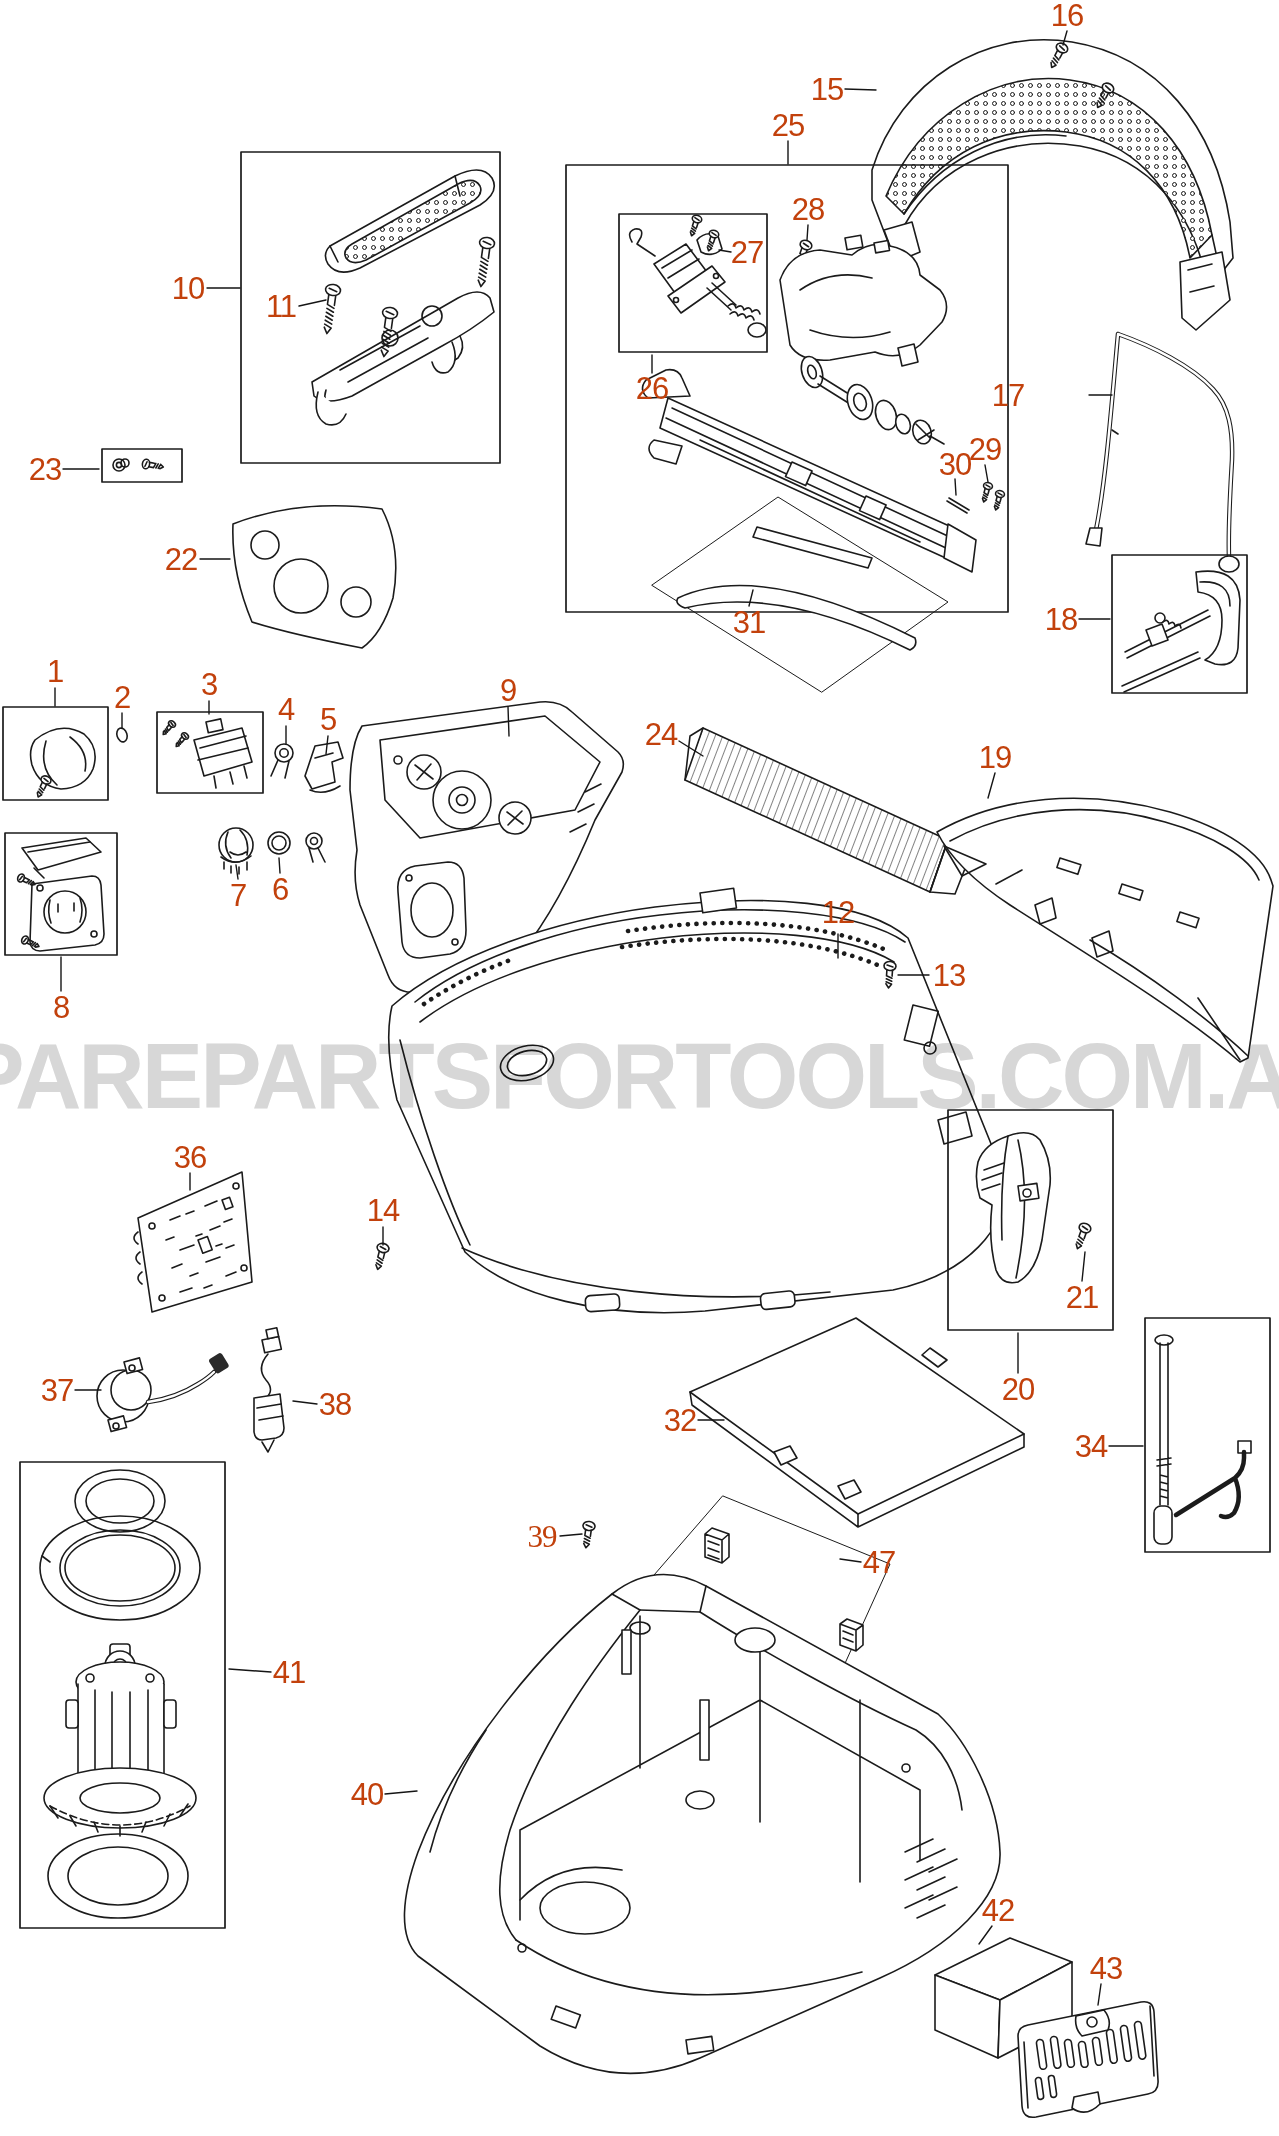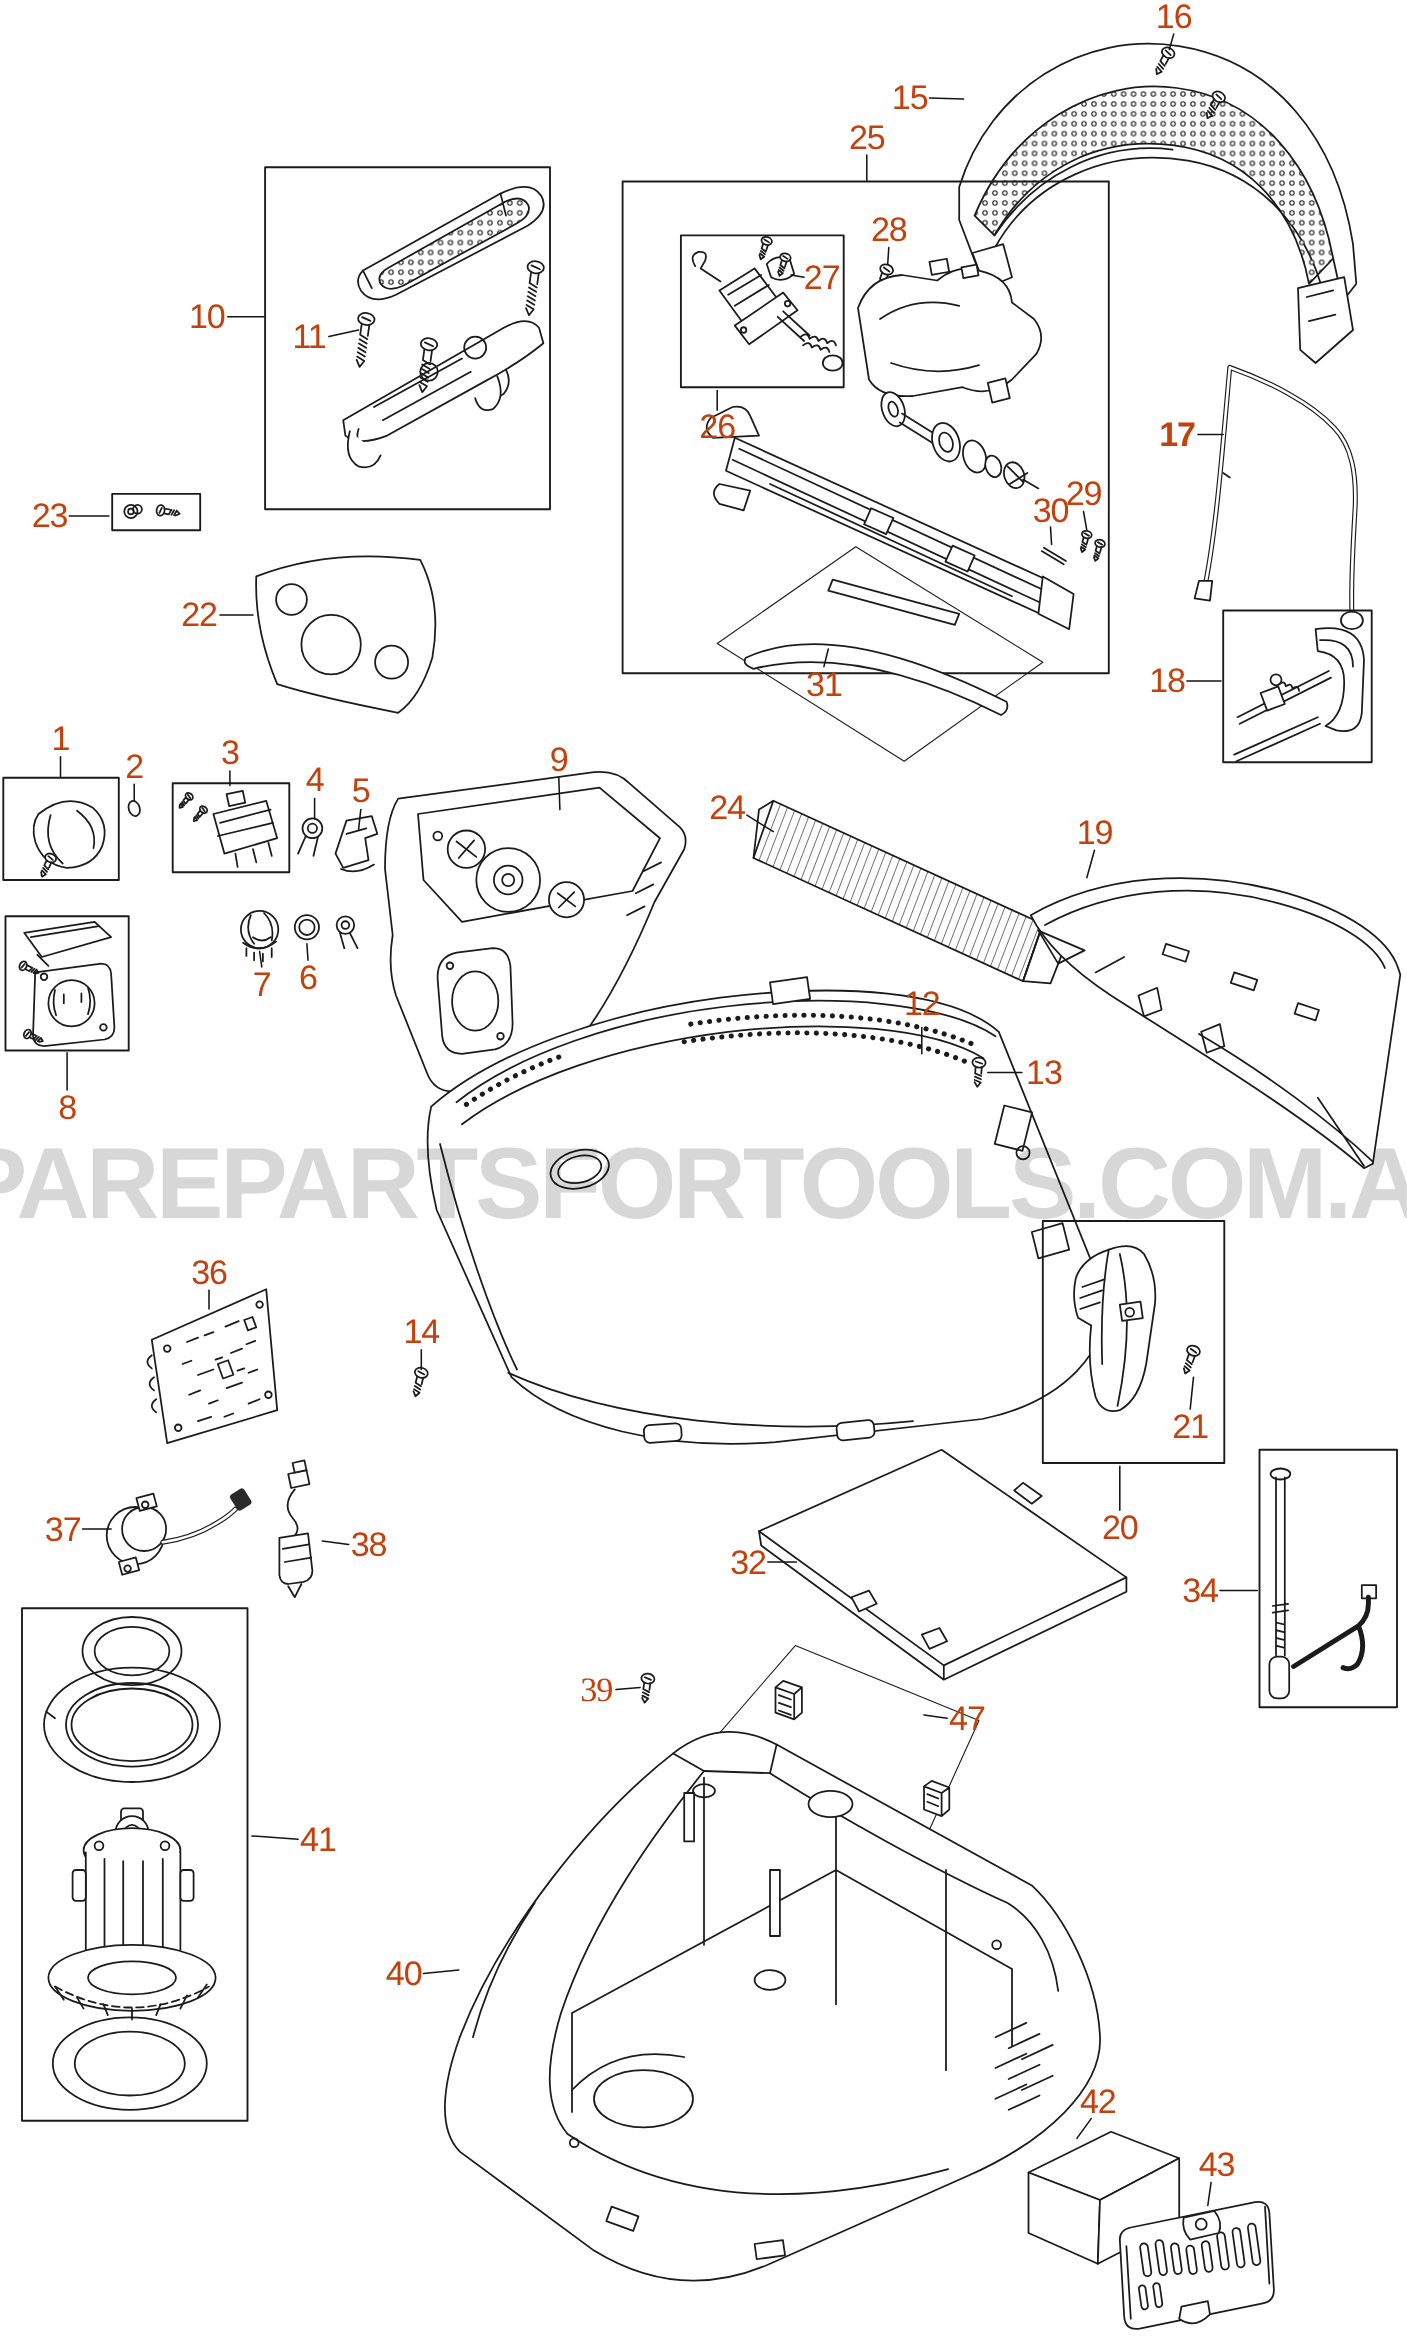--- a/index.html
+++ b/index.html
@@ -477,21 +477,21 @@
     <div class="part-label" style="left: 238px; top: 895px;">7</div>
     <div class="part-label" style="left: 61px; top: 1007px;">8</div>
     <div class="part-label" style="left: 508px; top: 690px;">9</div>
     <div class="part-label" style="left: 188px; top: 288px;">10</div>
     <div class="part-label" style="left: 281px; top: 306px;">11</div>
     <div class="part-label" style="left: 838px; top: 912px; text-align: center;">12</div>
     <div class="part-label" style="left: 949px; top: 975px;">13</div>
     <div class="part-label" style="left: 383px; top: 1210px;">14</div>
     <div class="part-label" style="left: 827px; top: 89px;">15</div>
     <div class="part-label" style="left: 1067px; top: 15px;">16</div>
-    <div class="part-label" style="left: 1070px; top: 395px; font-weight: bold;">17</div>
+    <div class="part-label" style="left: 1008px; top: 395px;">17</div>
     <div class="part-label" style="left: 1061px; top: 619px;">18</div>
     <div class="part-label" style="left: 995px; top: 757px;">19</div>
     <div class="part-label" style="left: 1018px; top: 1389px;">20</div>
     <div class="part-label" style="left: 1082px; top: 1297px;">21</div>
     <div class="part-label" style="left: 181px; top: 559px;">22</div>
     <div class="part-label" style="left: 45px; top: 469px;">23</div>
     <div class="part-label" style="left: 661px; top: 734px;">24</div>
     <div class="part-label" style="left: 788px; top: 125px;">25</div>
     <div class="part-label" style="left: 652px; top: 388px;">26</div>
     <div class="part-label" style="left: 747px; top: 252px;">27</div>

